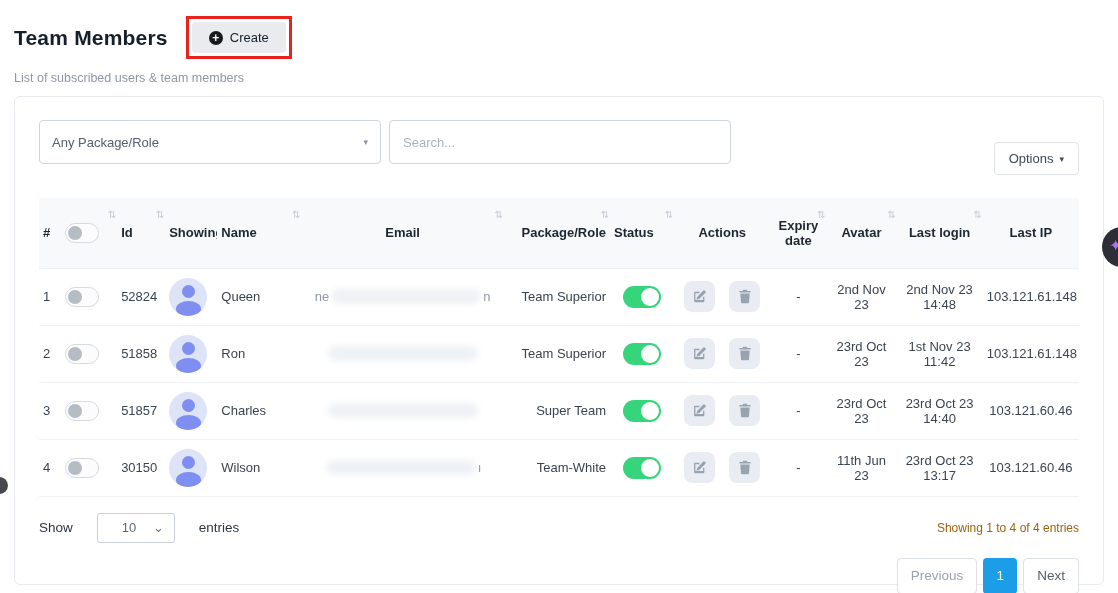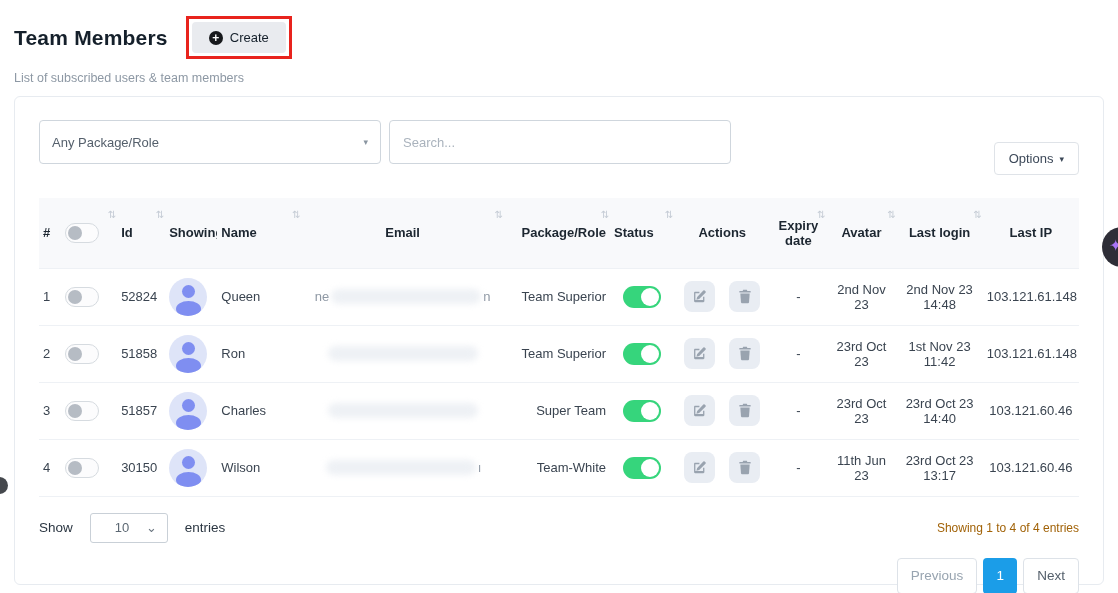--- a/index.html
+++ b/index.html
@@ -67,21 +67,21 @@
   .email-wrap { display:flex; align-items:center; justify-content:center; gap:2px; }
   .smudge { display:inline-block; width:150px; height:15px; border-radius:8px; background:#eef1f5; filter:blur(3px); }
   .frag { font-size:13px; color:#8d97a3; }
 
   
   .act { width:31px; height:31px; border:none; border-radius:8px; background:#e9edf3; display:inline-flex;
     align-items:center; justify-content:center; cursor:pointer; margin:0 5px; vertical-align:middle; }
 
   
   .foot-row { display:flex; align-items:center; margin-top:16px; }
-  .show-group { display:flex; align-items:center; gap:17px; font-size:13.5px; color:#2b3642; }
+  .show-group { display:flex; align-items:center; gap:24px; font-size:13.5px; color:#2b3642; }
   .size-select { width:78px; height:30px; border:1px solid #c9d0d7; border-radius:3px; display:flex;
     align-items:center; justify-content:space-between; padding:0 10px 0 24px; font-size:13px; color:#5c6873; cursor:pointer; background:#fff; }
   .size-caret { font-size:13px; color:#6b7680; line-height:0.4; }
   .showing-text { margin-left:auto; font-size:12px; color:#a16207; }
   .pager { display:flex; justify-content:flex-end; gap:6px; margin-top:15px; }
   .pg-btn { height:36px; border:1px solid #dde2e8; border-radius:4px; background:#fff; padding:0 13px;
     font-size:13.5px; cursor:pointer; font-family:"Liberation Sans",sans-serif; }
   .pg-prev { color:#98a4b0; }
   .pg-next { color:#55606c; }
   .pg-current { width:34px; height:36px; border:none; border-radius:4px; background:#1b9de8; color:#fff;

